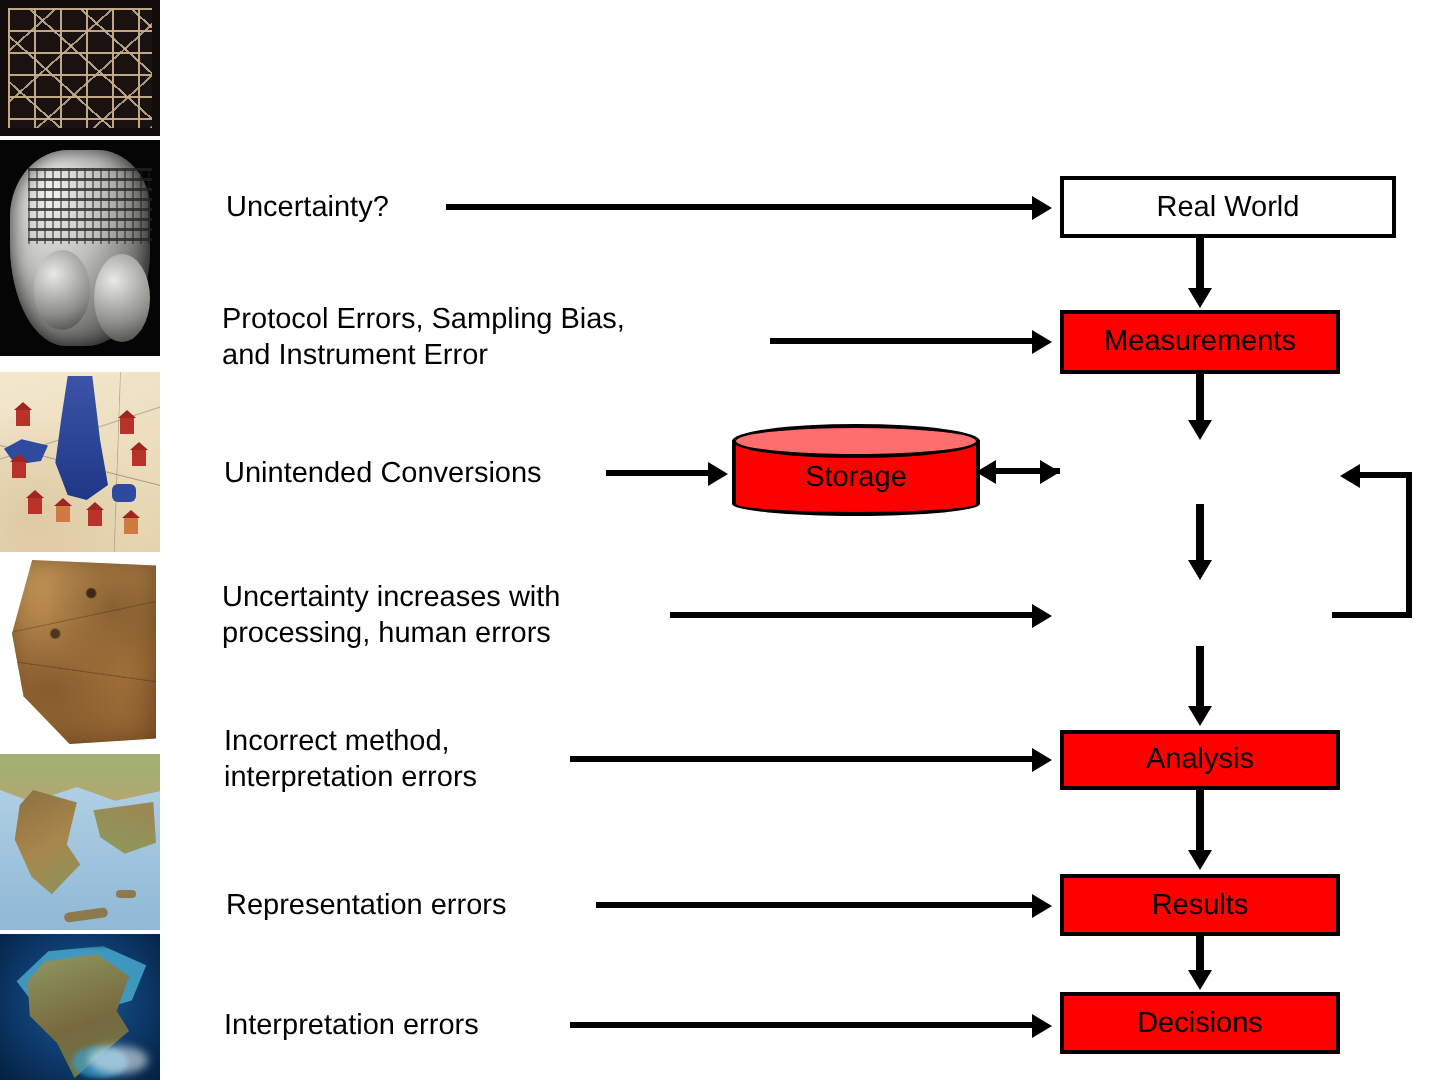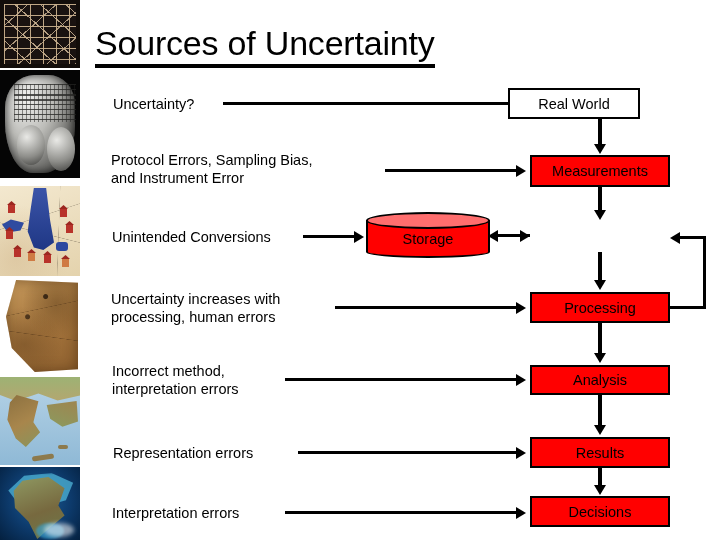--- a/index.html
+++ b/index.html
@@ -241,21 +241,20 @@
 
     <div class="film-img img-satellite" style="top:467px;height:73px;">
       <div class="ocean"></div>
       <div class="shelf"></div>
       <div class="continent"></div>
       <div class="gulf"></div>
       <div class="cloud"></div>
     </div>
   </div>
 
-  <div class="title">Sources of Uncertainty</div>
 
   <div class="desc" style="left:113px;top:95px;">Uncertainty?</div>
 
   <div class="desc" style="left:111px;top:151px;">Protocol Errors, Sampling Bias,
 and Instrument Error</div>
 
   <div class="desc" style="left:112px;top:228px;">Unintended Conversions</div>
 
   <div class="desc" style="left:111px;top:290px;">Uncertainty increases with
 processing, human errors</div>
@@ -308,32 +307,29 @@
 
   <div class="vline" style="left:598px;top:323px;width:4px;height:30px;"></div>
   <div class="arrow-d" style="left:594px;top:353px;"></div>
 
   <div class="vline" style="left:598px;top:395px;width:4px;height:31px;"></div>
   <div class="arrow-d" style="left:594px;top:425px;"></div>
 
   <div class="vline" style="left:598px;top:468px;width:4px;height:18px;"></div>
   <div class="arrow-d" style="left:594px;top:485px;"></div>
 
-  <div class="node white" style="left:508px;top:88px;width:132px;height:31px;">
+  <div class="node white" style="left:530px;top:88px;width:168px;height:31px;">
     <span>Real World</span>
   </div>
 
   <div class="node red" style="left:530px;top:155px;width:140px;height:32px;">
     <span>Measurements</span>
   </div>
 
 
-  <div class="node red" style="left:530px;top:292px;width:140px;height:31px;">
-    <span>Processing</span>
-  </div>
 
   <div class="node red" style="left:530px;top:365px;width:140px;height:30px;">
     <span>Analysis</span>
   </div>
 
   <div class="node red" style="left:530px;top:437px;width:140px;height:31px;">
     <span>Results</span>
   </div>
 
   <div class="node red" style="left:530px;top:496px;width:140px;height:31px;align-items:center;">

